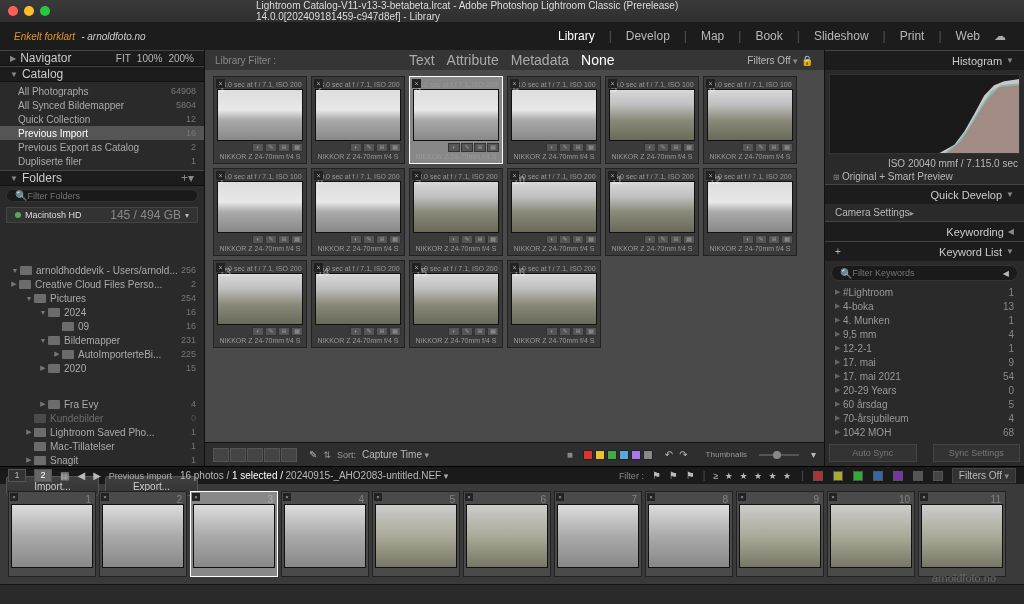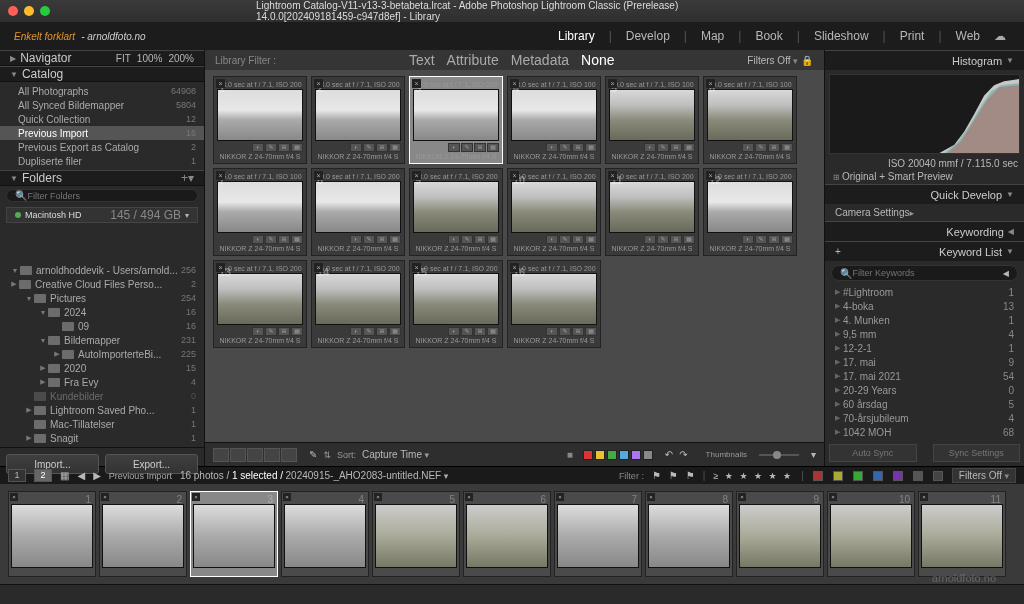--- a/index.html
+++ b/index.html
@@ -232,21 +232,21 @@
           <span class="ico"></span>
           <span class="lbl">AutoImporterteBi...</span>
           <span class="cnt">225</span>
         </div>
         <div class="folder-row" style="padding-left: 38px;">
           <span class="arr">▶</span>
           <span class="ico"></span>
           <span class="lbl">2020</span>
           <span class="cnt">15</span>
         </div>
-        <div class="folder-row" style="padding-left: 38px;">
+        <div class="folder-row" style="padding-left: 38px; margin-top: 22px;">
           <span class="arr">▶</span>
           <span class="ico"></span>
           <span class="lbl">Fra Evy</span>
           <span class="cnt">4</span>
         </div>
         <div class="folder-row" style="padding-left: 24px; opacity: 0.5;">
           <span class="arr"></span>
           <span class="ico"></span>
           <span class="lbl">Kundebilder</span>
           <span class="cnt">0</span>

